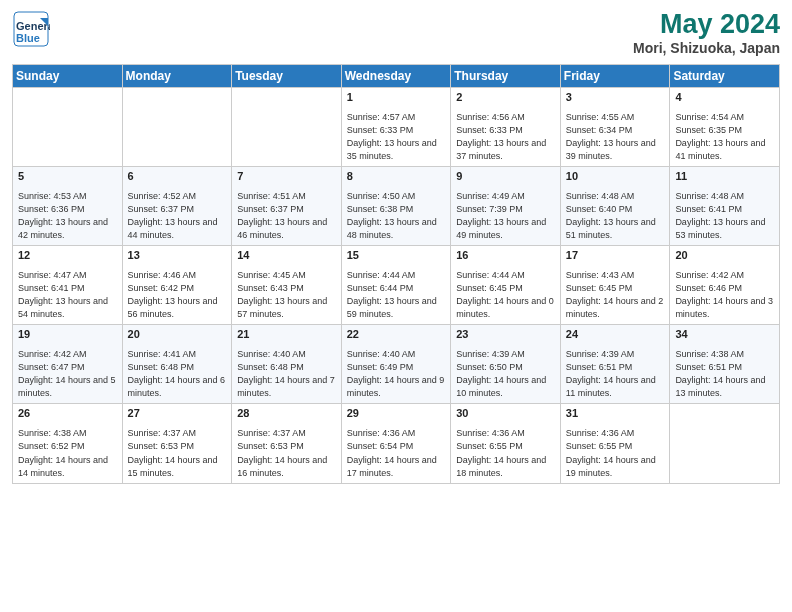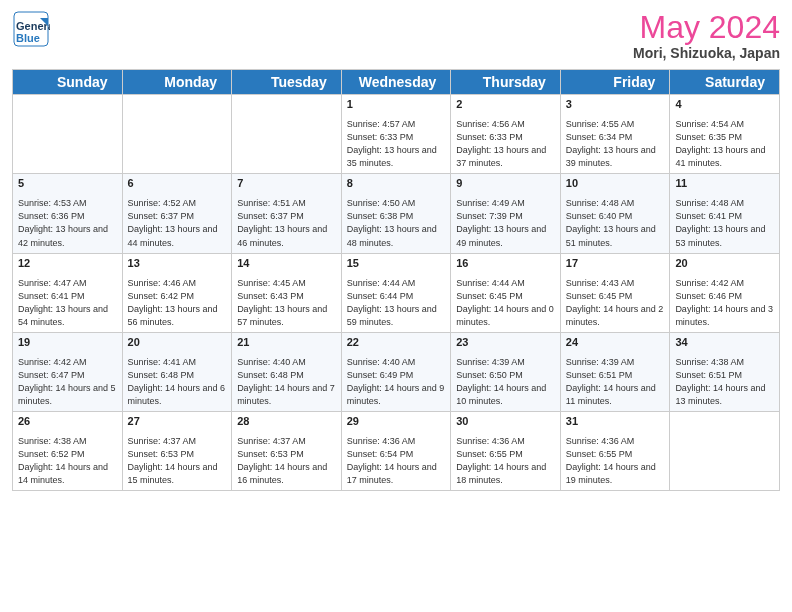--- a/index.html
+++ b/index.html
@@ -24,42 +24,42 @@
     }
     .logo {
       display: flex;
       flex-direction: column;
       align-items: flex-start;
     }
     .title-block {
       text-align: right;
     }
     .cal-title {
-      font-size: 32px;
-      font-weight: normal;
-      color: #ec4899;
+      font-size: 27px;
+      font-weight: bold;
+      color: #0f766e;
       line-height: 1.1;
     }
     .cal-subtitle {
       font-size: 14px;
       color: #444;
       font-weight: bold;
     }
     .calendar {
       width: 100%;
       border-collapse: collapse;
       table-layout: fixed;
     }
     .calendar th {
       background: #2979be;
       color: #fff;
-      font-size: 14px;
+      font-size: 12px;
       font-weight: bold;
-      padding: 4px 14px;
-      text-align: right;
+      padding: 4px 3px;
+      text-align: left;
       border: 1px solid #ccc;
     }
     .calendar td {
       vertical-align: top;
       border: 1px solid #ccc;
       padding: 3px 5px;
       font-size: 9.5px;
       color: #333;
       height: 78px;
       background: #fff;

